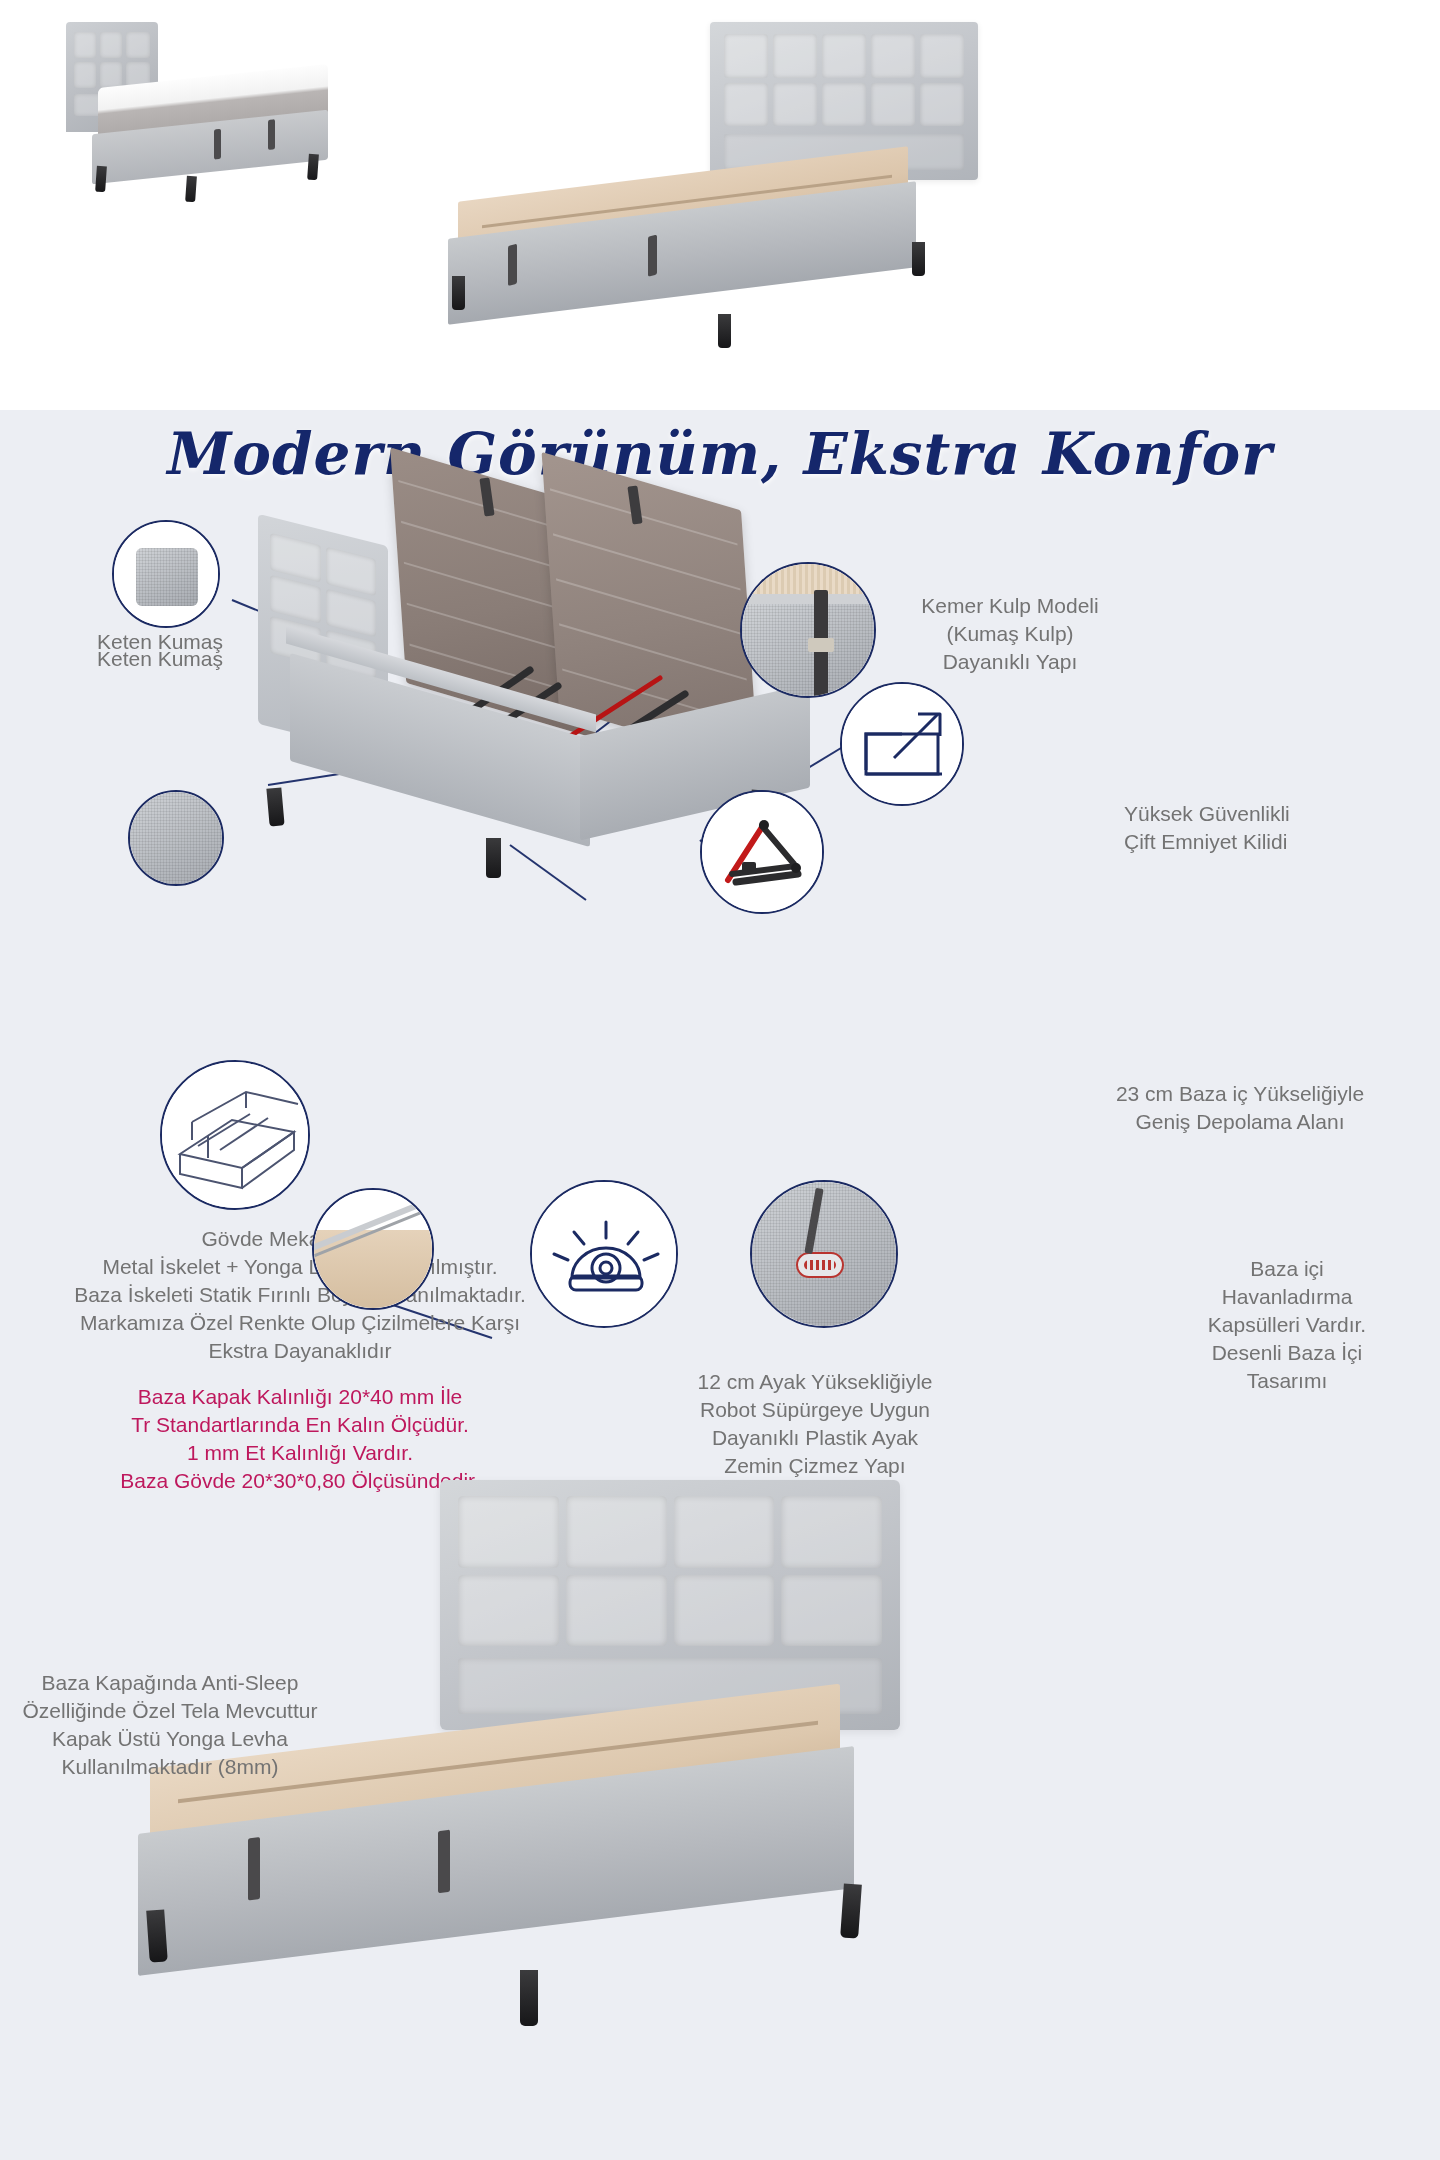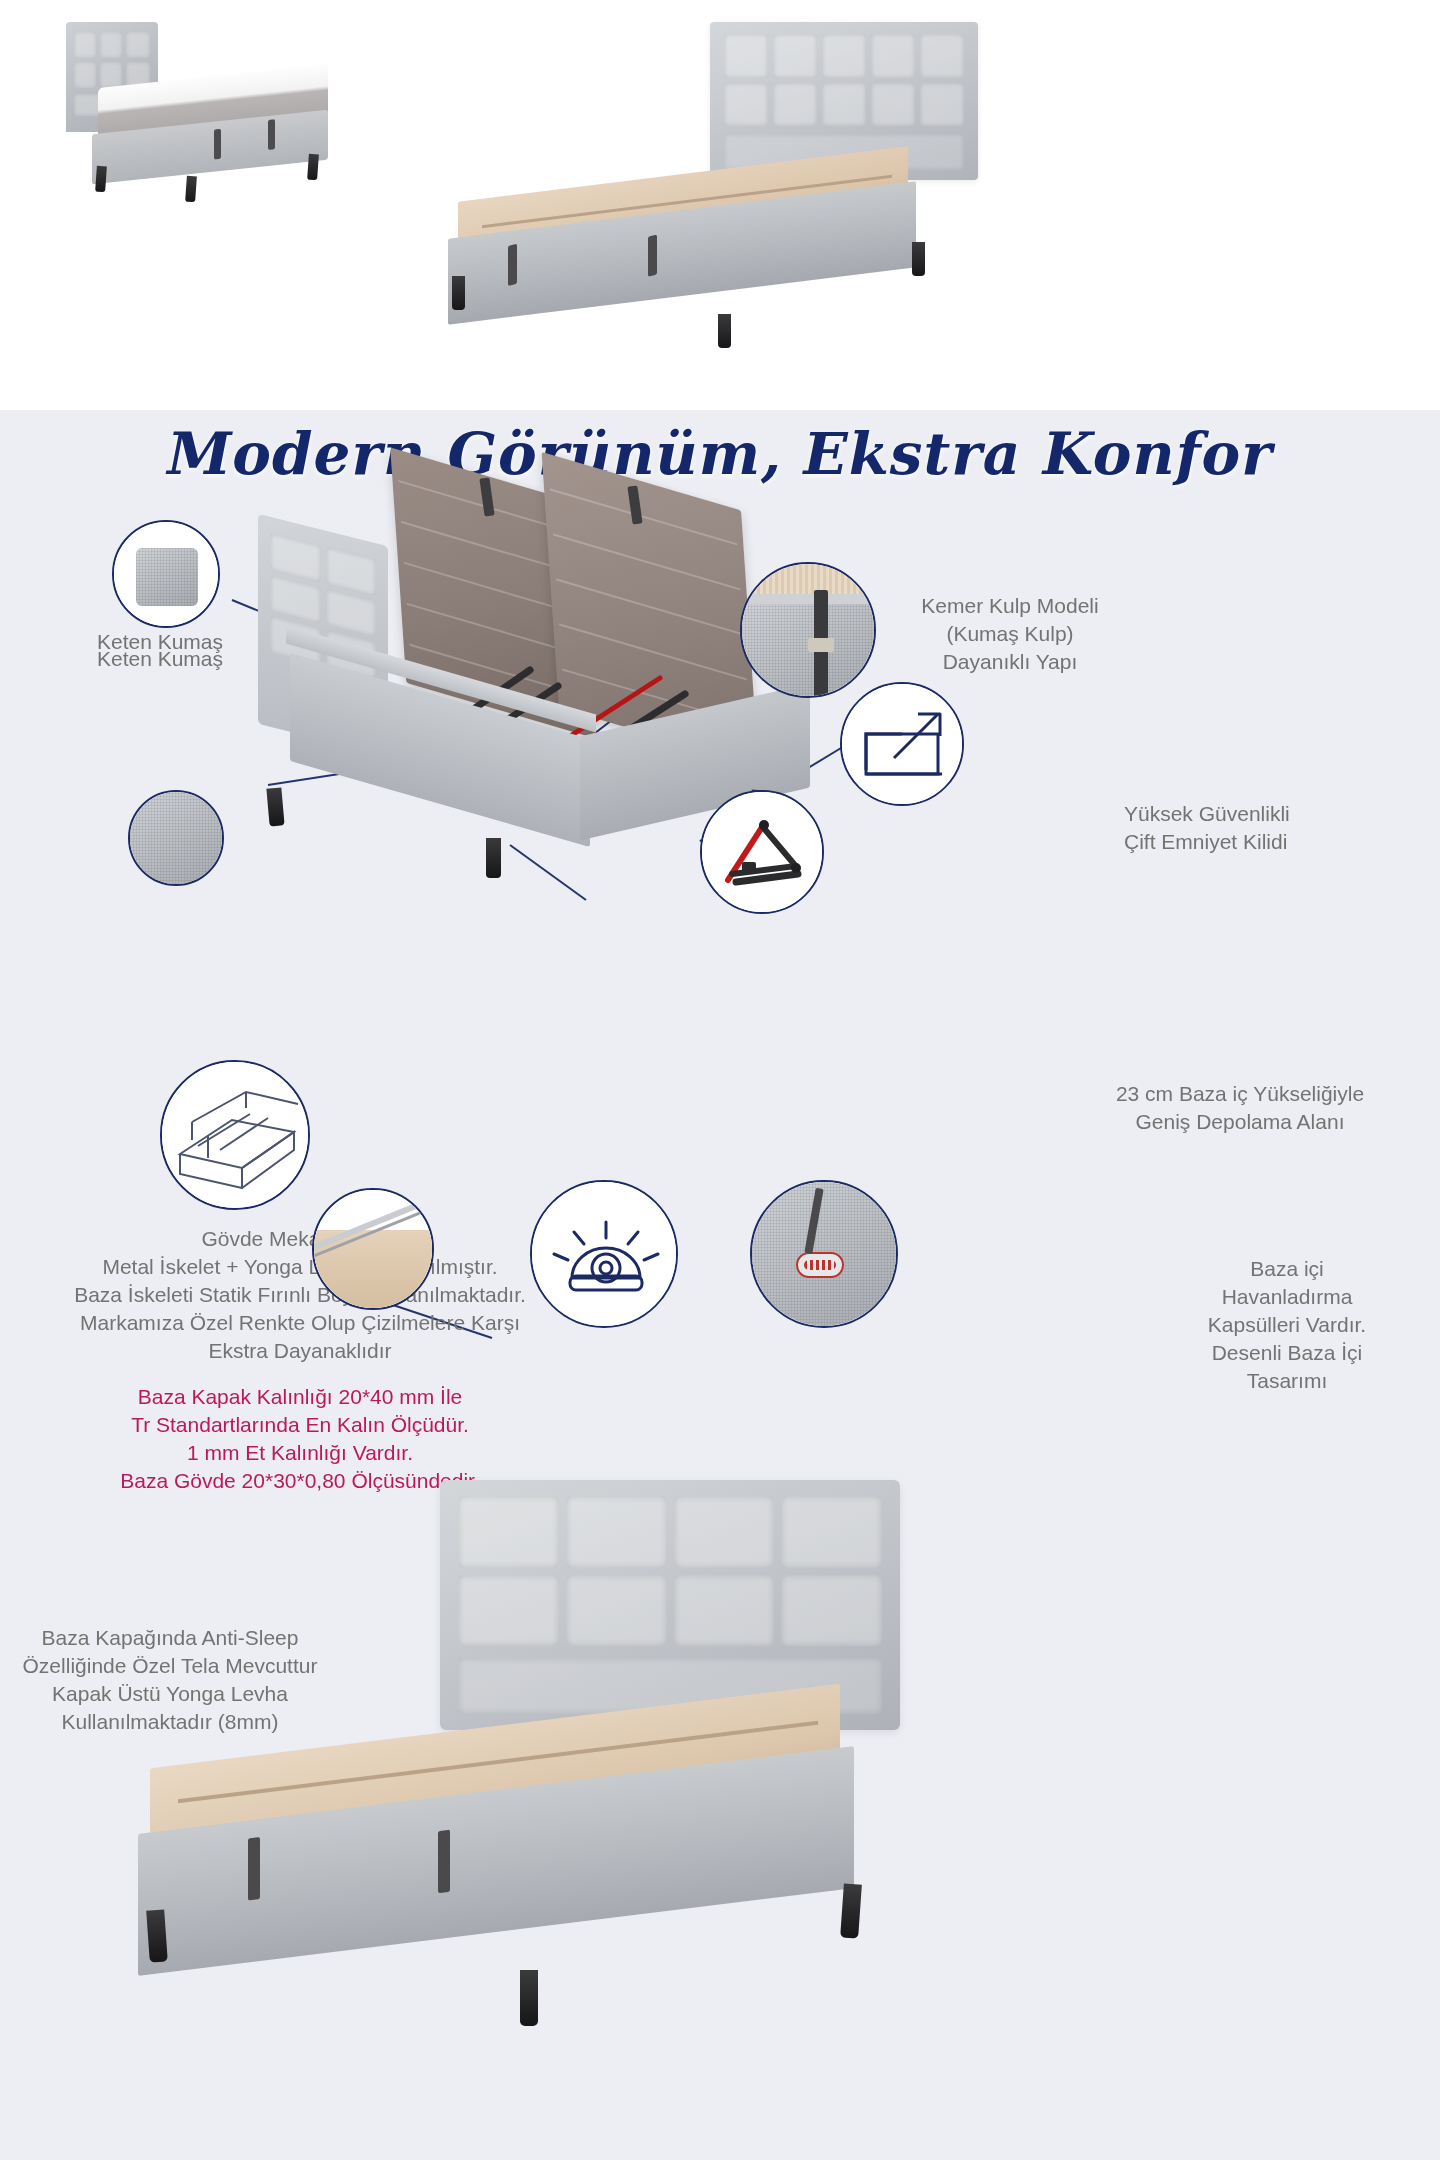--- a/index.html
+++ b/index.html
@@ -430,20 +430,24 @@
         <circle cx="74" cy="86" r="14" stroke="#1b2a62" stroke-width="3" fill="none"></circle>
         <circle cx="74" cy="86" r="6" stroke="#1b2a62" stroke-width="3" fill="none"></circle>
         <line x1="74" y1="56" x2="74" y2="40" stroke="#1b2a62" stroke-width="3" stroke-linecap="round"></line>
         <line x1="52" y1="62" x2="42" y2="50" stroke="#1b2a62" stroke-width="3" stroke-linecap="round"></line>
         <line x1="96" y1="62" x2="106" y2="50" stroke="#1b2a62" stroke-width="3" stroke-linecap="round"></line>
         <line x1="36" y1="78" x2="22" y2="72" stroke="#1b2a62" stroke-width="3" stroke-linecap="round"></line>
         <line x1="112" y1="78" x2="126" y2="72" stroke="#1b2a62" stroke-width="3" stroke-linecap="round"></line>
       </svg>
     </div>
   </div>
+  <div class="callout c" style="left:620px;top:1368px;width:390px;">12 cm Ayak Yüksekliğiyle
+Robot Süpürgeye Uygun
+Dayanıklı Plastik Ayak
+Zemin Çizmez Yapı</div>
 
   <div class="bubble" style="left:750px;top:1180px;width:148px;height:148px;">
     <div class="inner tex-fabric">
       <div style="position:absolute;left:44px;top:70px;width:48px;height:26px;border-radius:13px;
                   background:#e6e7e9;border:2px solid #b9342f;"></div>
       <div style="position:absolute;left:52px;top:78px;width:32px;height:10px;border-radius:5px;
                   background:repeating-linear-gradient(90deg,#b9342f 0 3px,transparent 3px 6px);"></div>
       <div style="position:absolute;left:58px;top:6px;width:8px;height:66px;background:#4a494b;
                   border-radius:2px;transform:rotate(10deg);"></div>
     </div>
@@ -498,18 +502,18 @@
   <div class="bubble" style="left:312px;top:1188px;width:122px;height:122px;">
     <div class="inner" style="background:#ffffff;">
       <div style="position:absolute;left:0;top:40px;width:100%;height:82px;
                   background:linear-gradient(180deg,#e5d2ba,#d4bd9f);"></div>
       <div style="position:absolute;left:-10px;top:28px;width:150px;height:6px;
                   background:#c9ccd0;transform:rotate(-22deg);"></div>
       <div style="position:absolute;left:-10px;top:38px;width:150px;height:3px;
                   background:#9fa3a8;transform:rotate(-22deg);"></div>
     </div>
   </div>
-  <div class="callout c" style="left:0px;top:1624px;width:340px;">Baza Kapağında Anti-Sleep
+  <div class="callout c" style="left:0px;top:1669px;width:340px;">Baza Kapağında Anti-Sleep
 Özelliğinde Özel Tela Mevcuttur
 Kapak Üstü Yonga Levha
 Kullanılmaktadır (8mm)</div>
 
 </div>
 
 </body></html>

